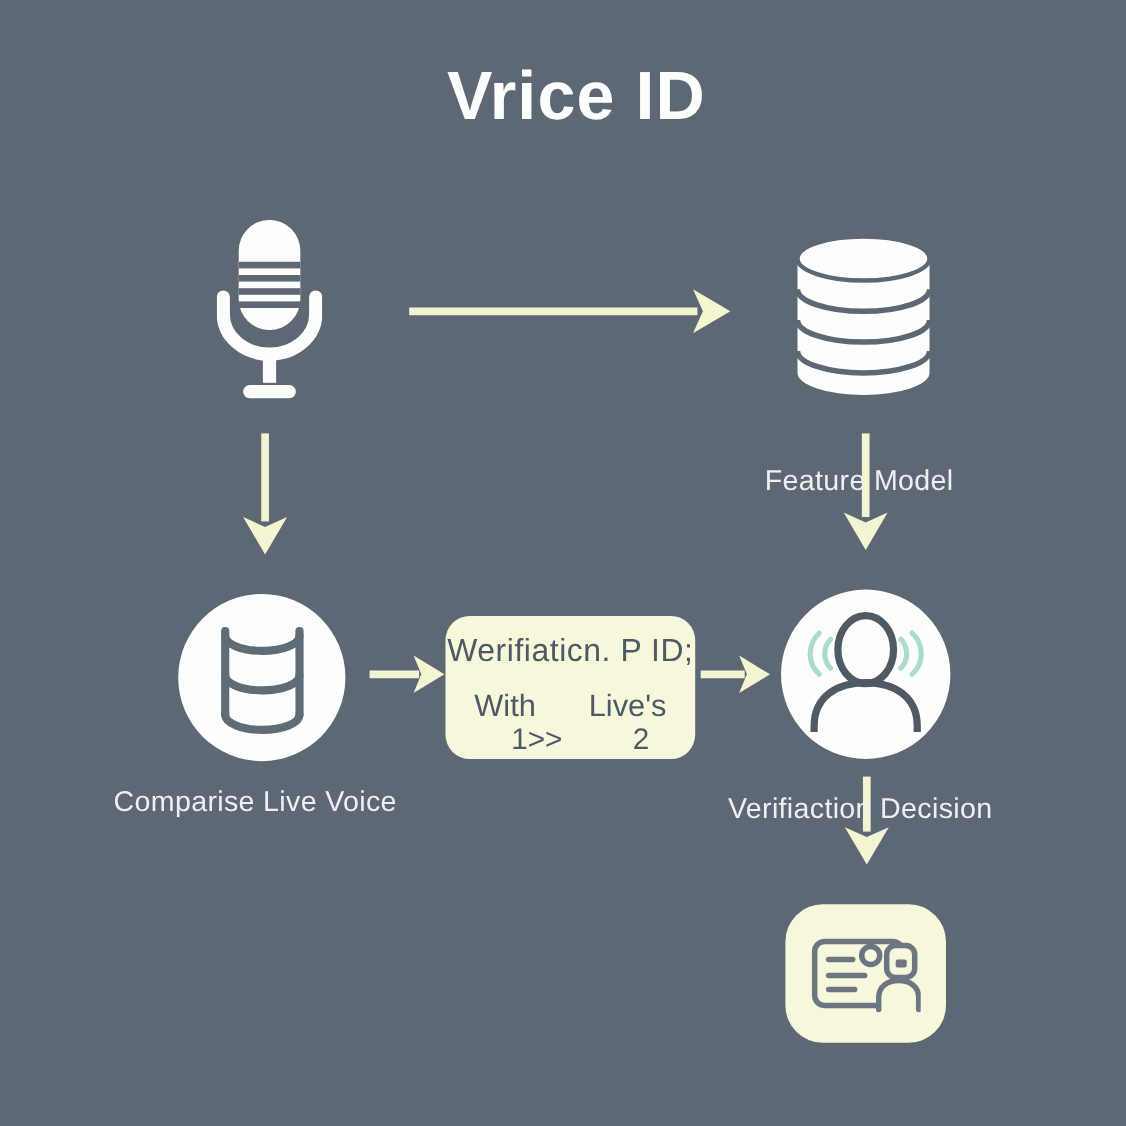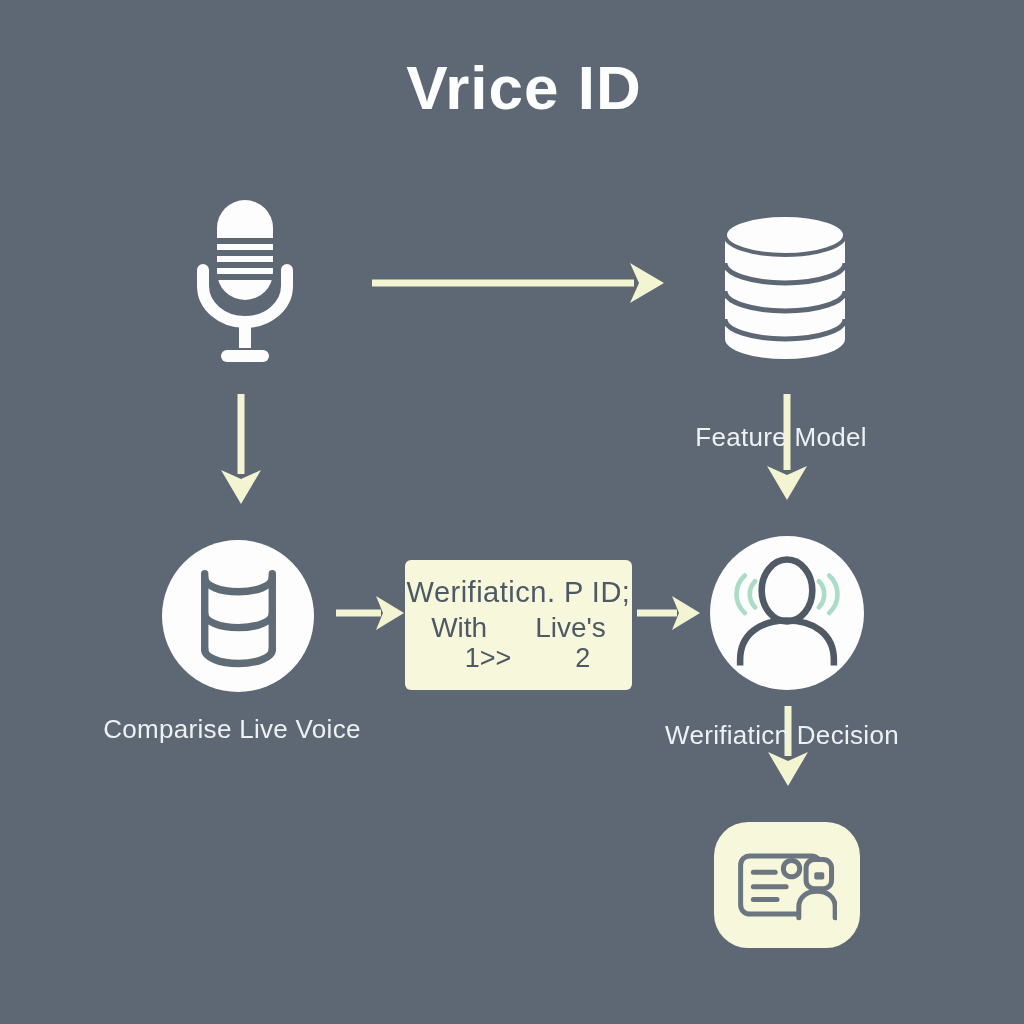--- a/index.html
+++ b/index.html
@@ -19,27 +19,27 @@
   .node-label{
     color:#eef1f3;font-size:26px;font-weight:400;letter-spacing:.3px;
     white-space:nowrap;transform:translate(-50%,-50%);
   }
   .circle-node{
     background:#fdfdfd;border-radius:50%;
     display:flex;align-items:center;justify-content:center;
   }
   .verify-box{
     left:405px;top:560px;width:227px;height:130px;
-    background:#f7f7dc;border-radius:6px;
+    background:#f7f7dc;border-radius:22px;
     color:#4d5964;
     display:flex;flex-direction:column;align-items:center;
     padding-top:16px;box-sizing:border-box;
   }
   .vb-line1{font-size:29px;letter-spacing:.5px;}
-  .vb-line2{font-size:28px;display:flex;gap:48px;margin-top:3px;}
+  .vb-line2{font-size:28px;display:flex;gap:48px;margin-top:17px;}
   .vb-line3{font-size:27px;display:flex;gap:64px;margin-top:-1px;padding-left:18px;}
   .idcard-box{
     left:714px;top:822px;width:146px;height:126px;
     background:#f7f7dc;border-radius:34px;
     display:flex;align-items:center;justify-content:center;
   }
   svg{display:block;}
   .arrow-layer{pointer-events:none;}
 </style>
 </head>
@@ -160,15 +160,15 @@
         <circle cx="60" cy="24" r="9"></circle>
         <rect x="76" y="14" width="28" height="32" rx="9" fill="#f7f7dc"></rect>
         <path d="M68 78 v-12 c0 -11 9 -17 20 -17 c11 0 20 6 20 17 v12" fill="#f7f7dc"></path>
       </g>
       <rect x="85" y="28" width="11" height="8" rx="2" fill="#6b7680"></rect>
     </svg>
   </div>
 
   <div class="abs node-label" style="left:781px;top:437px;">Feature Model</div>
   <div class="abs node-label" style="left:232px;top:729px;">Comparise Live Voice</div>
-  <div class="abs node-label" style="left:782px;top:735px;">Werifiaticn Decision</div>
+  <div class="abs node-label" style="left:782px;top:735px;">Verifiaction Decision</div>
 
 </div>
 
 </body></html>

